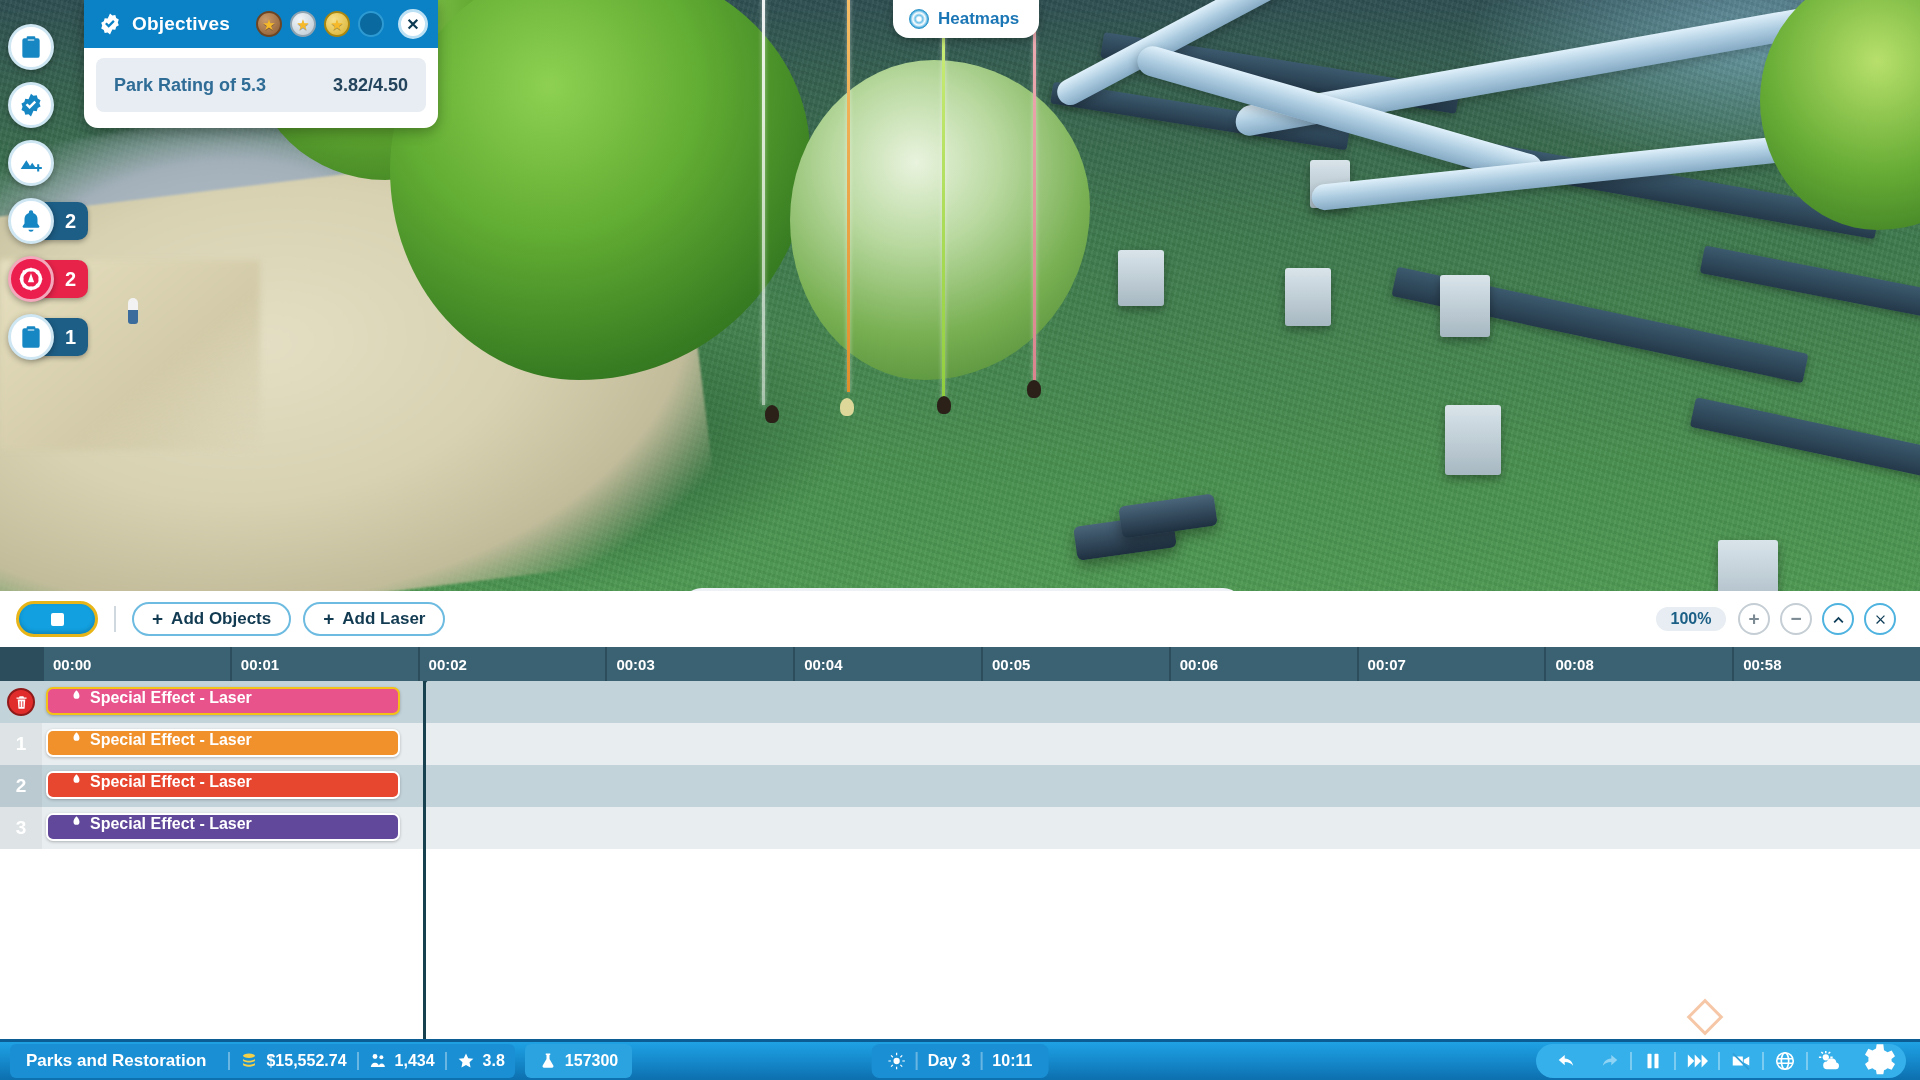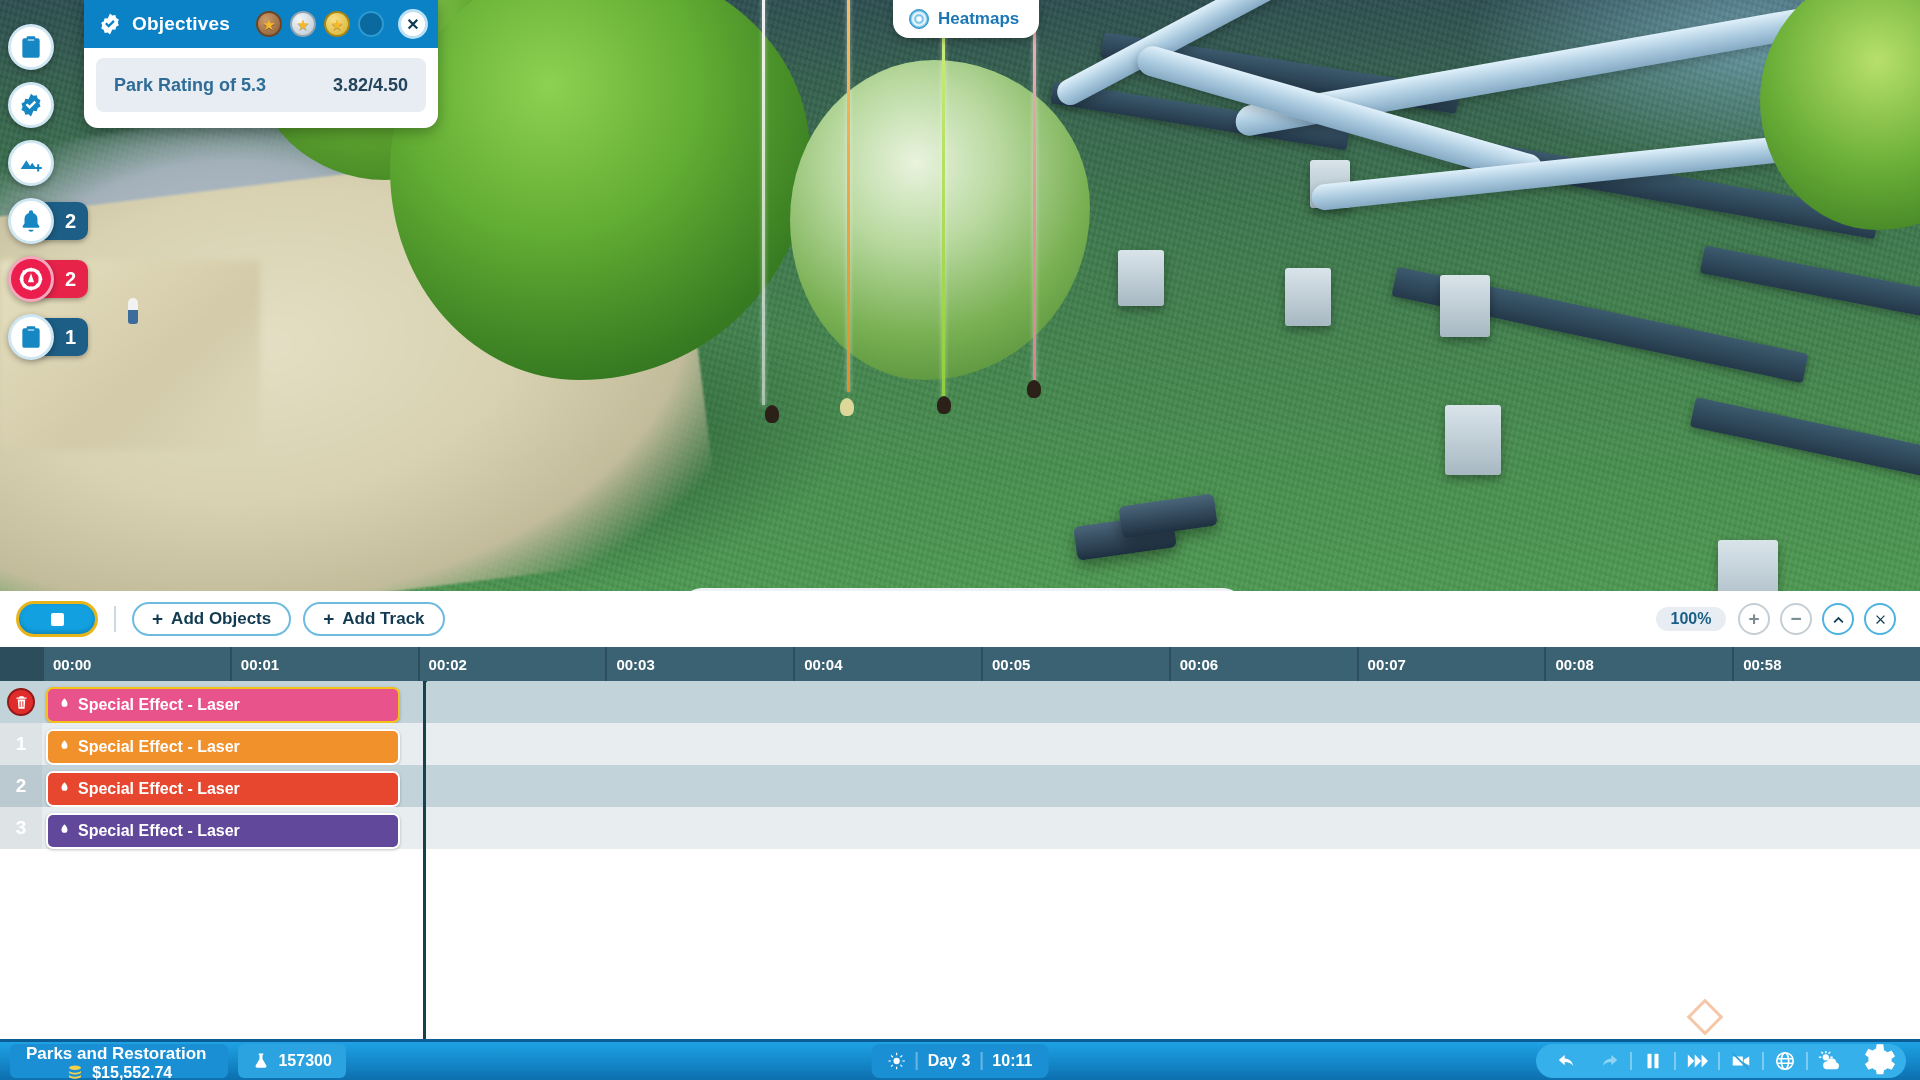--- a/index.html
+++ b/index.html
@@ -300,23 +300,23 @@
     color: #ffffff; font-size: 19px; font-weight: bold;
     background: rgba(0,0,0,.04);
   }
   .row-head.hover { background: transparent; }
   .trash-circle {
     width: 28px; height: 28px; border-radius: 50%;
     background: #e12c2c; border: 2px solid #8f1a1a;
     display:flex; align-items:center; justify-content:center;
   }
   .clip {
-    height: 36px; border-radius: 7px;
-    display: flex; align-items: center; gap: 7px;
-    padding: 0 10px;
+    height: 28px; border-radius: 7px;
+    display: flex; align-items: flex-start; gap: 7px;
+    padding: 0 22px;
     color: #fff; font-size: 16px; font-weight: bold;
     border: 2px solid #ffffff;
     box-shadow: 0 1px 3px rgba(0,0,0,.25);
     position: relative;
     white-space: nowrap;
   }
   .clip.selected { border-color: #f2c219; }
   .clip .flame { font-size: 14px; }
   .tracks-bottom { background:#fff; flex:1; }
 
@@ -336,21 +336,21 @@
   .statusbar {
     position: absolute; left: 0; bottom: 0; width: 1920px; height: 41px;
     background: linear-gradient(180deg,#1fa2e4 0%, #1487c9 55%, #0d6fae 100%);
     display: flex; align-items: center;
     z-index: 50;
     border-top: 3px solid #0b5d93;
   }
   .status-left {
     display: flex; align-items: center; gap: 0; height: 34px;
     margin-left: 10px;
-    background: #1b8fd4; border-radius: 6px; padding: 0 10px; flex-direction: column;
+    background: #1b8fd4; border-radius: 6px; padding: 0 10px;
   }
   .park-name { color:#fff; font-size:17px; font-weight:bold; padding: 0 12px 0 6px;}
   .status-div { width: 2px; height: 18px; background: rgba(255,255,255,.35); margin: 0 10px; }
   .status-item { display:flex; align-items:center; gap:8px; color:#fff; font-size:16px; font-weight:bold; }
   .status-item svg { width:18px; height:18px; display:block; }
   .status-chip {
     display:flex; align-items:center; gap:8px;
     background:#2ba3e0; border-radius:6px; height:34px; padding:0 14px;
     color:#fff; font-size:16px; font-weight:bold;
     margin-left: 10px;
@@ -539,21 +539,21 @@
       <div class="play-btn">
         <span class="stop-square"></span>
       </div>
       <div class="tool-sep"></div>
       <div class="pill-btn">
         <span class="plus">+</span>
         <span>Add Objects</span>
       </div>
       <div class="pill-btn">
         <span class="plus">+</span>
-        <span>Add Track</span>
+        <span>Add Laser</span>
       </div>
       <div class="tb-spacer"></div>
       <div class="zoom-pill">100%</div>
       <div class="rnd-btn">+</div>
       <div class="rnd-btn">−</div>
       <div class="rnd-btn accent">
         <svg viewBox="0 0 24 24" width="15" height="15" fill="#0f3d58">
             <path d="M12 7.5l8 8-2.1 2.1L12 11.7l-5.9 5.9L4 15.5z"></path>
           </svg>
       </div>

